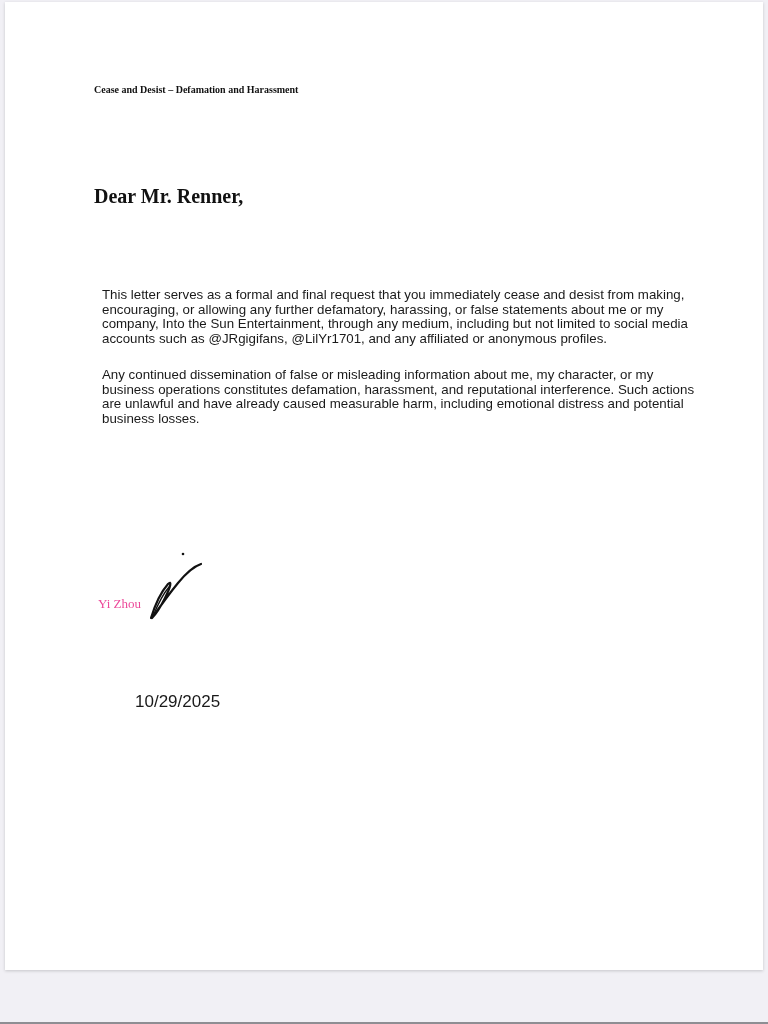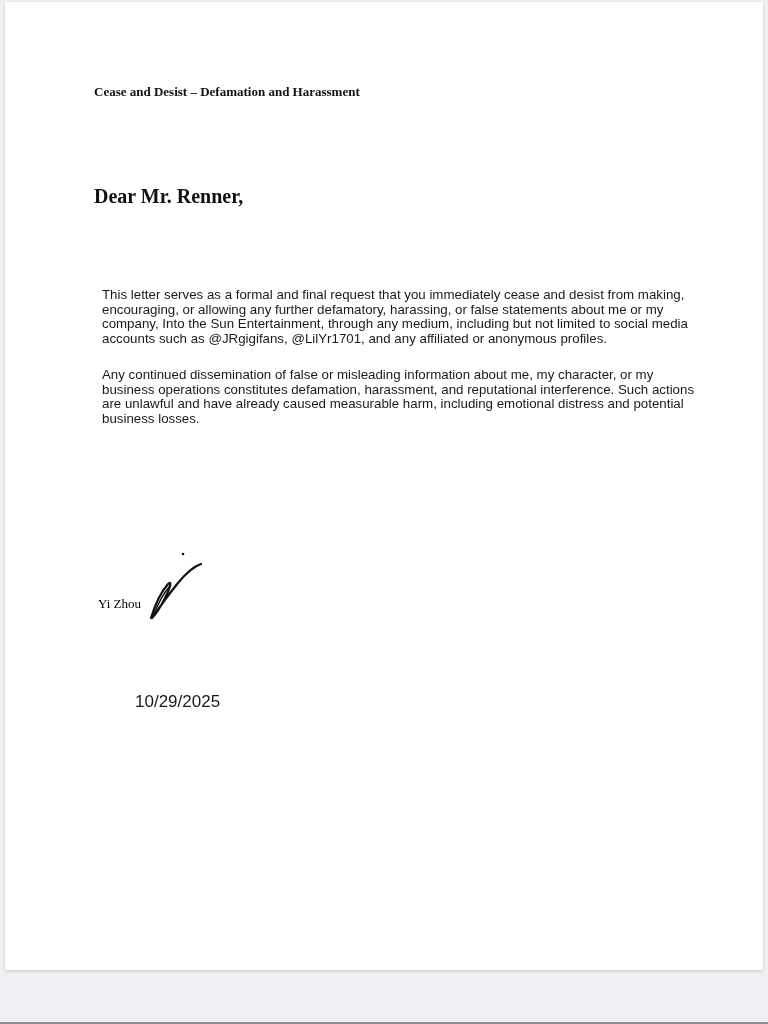--- a/index.html
+++ b/index.html
@@ -14,40 +14,40 @@
       background: #ffffff;
       box-shadow: 0 1px 3px rgba(0,0,0,0.18);
     }
     .bottom-bar {
       position: absolute; left: 0; bottom: 0;
       width: 768px; height: 2px; background: #8e8e93;
     }
     .title {
       position: absolute; left: 89px; top: 82px;
       font-family: "Liberation Serif", serif;
-      font-weight: bold; font-size: 13px; color: #111;
+      font-weight: bold; font-size: 10px; color: #111;
     }
     .salutation {
       position: absolute; left: 89px; top: 183px;
       font-family: "Liberation Serif", serif;
       font-weight: bold; font-size: 20px; color: #111;
     }
     .para {
       position: absolute; left: 89px; width: 600px;
       font-family: "Liberation Sans", sans-serif;
       font-size: 13.3px; line-height: 14.6px; color: #1a1a1a;
       margin: 8px;
     }
     .p1 { top: 278px; }
     .p2 { top: 358px; }
     .p3 { top: 446px; }
     .signer {
       position: absolute; left: 93px; top: 594px;
       font-family: "Liberation Serif", serif;
-      font-size: 13px; color: #000000;
+      font-size: 13px; color: #ec4899;
     }
     .signature {
       position: absolute; left: 140px; top: 548px;
       width: 70px; height: 75px;
     }
     .date {
       position: absolute; left: 130px; top: 690px;
       font-family: "Liberation Sans", sans-serif;
       font-size: 17px; color: #1a1a1a; text-align: right;
     }

